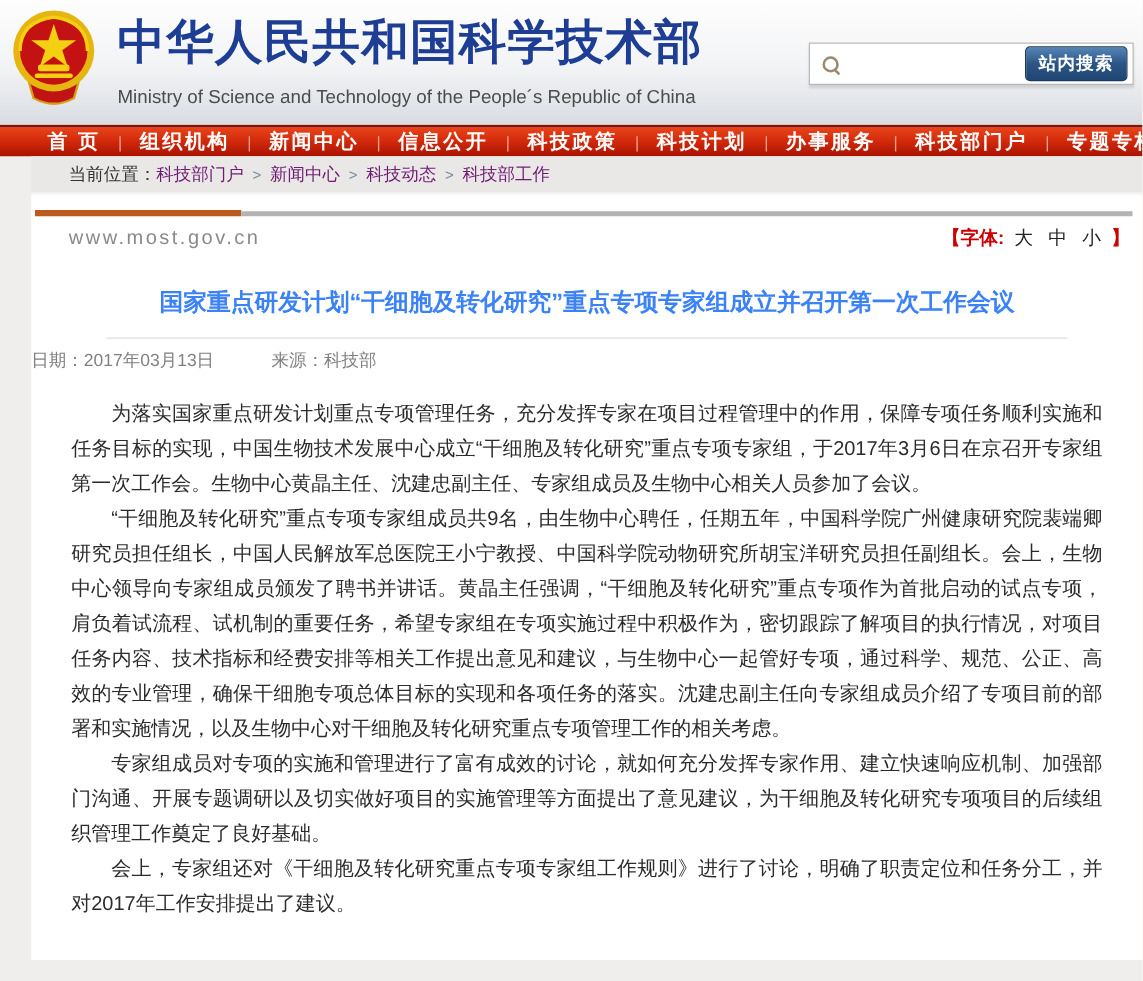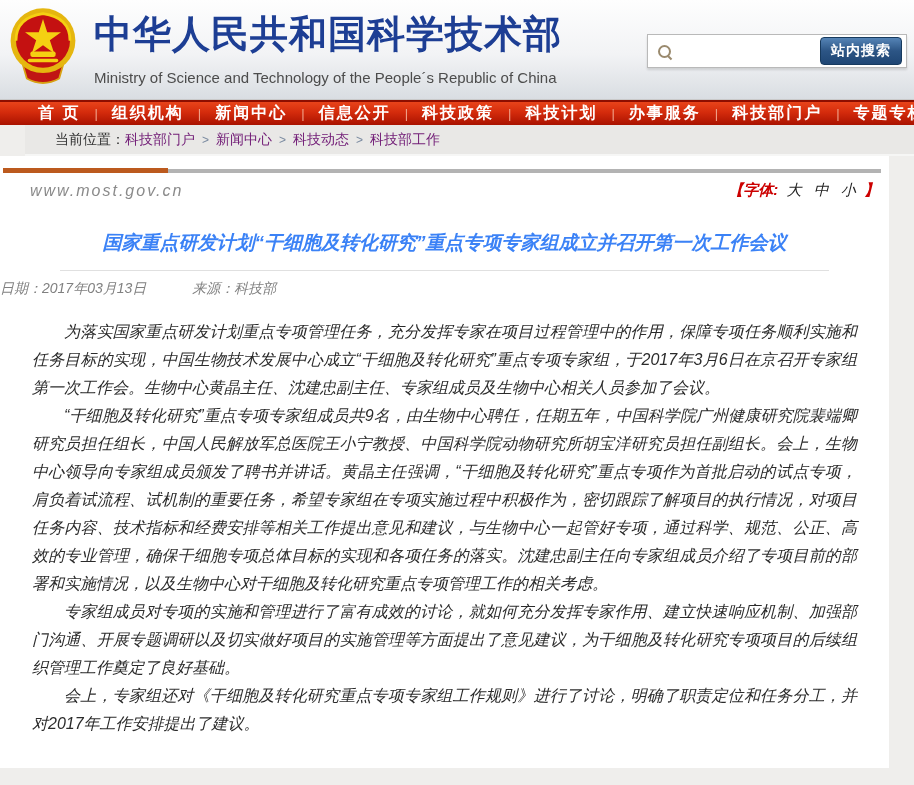--- a/index.html
+++ b/index.html
@@ -67,22 +67,22 @@
   
   .crumb-strip {
     margin-left:25px; width:889px; height:31px; background:#e9e8e6;
     display:flex; align-items:center; padding-left:30px;
     font-size:14px; color:#333; border-bottom:2px solid #f6f6f5;
   }
   .crumb-sep { color:#7a8aa0; margin:0 7px; font-size:12px; }
   .crumb-link { color:#701a75; cursor:pointer; text-decoration:none; }
   
   .content {
-    width:889px; background:#fff; min-height:612px;
-    padding:12px 0 0 0; position:relative;font-style:italic;
+    margin-left:25px; width:889px; background:#fff; min-height:612px;
+    padding:12px 0 0 0; position:relative;
   }
   .rule-row { display:flex; height:5px; margin:0 8px 0 3px; }
   .rule-orange { width:165px; background:#bc5a1e; }
   .rule-gray { flex:1; background:#b3b3b3; margin-top:1px; height:4px; }
   .site-row {
     display:flex; justify-content:space-between; align-items:center;
     padding:8px 10px 0 30px;
   }
   .site-url { color:#8a8a8a; font-size:16px; letter-spacing:2px; }
   .font-size-ctrl { font-size:15px; white-space:nowrap; }

